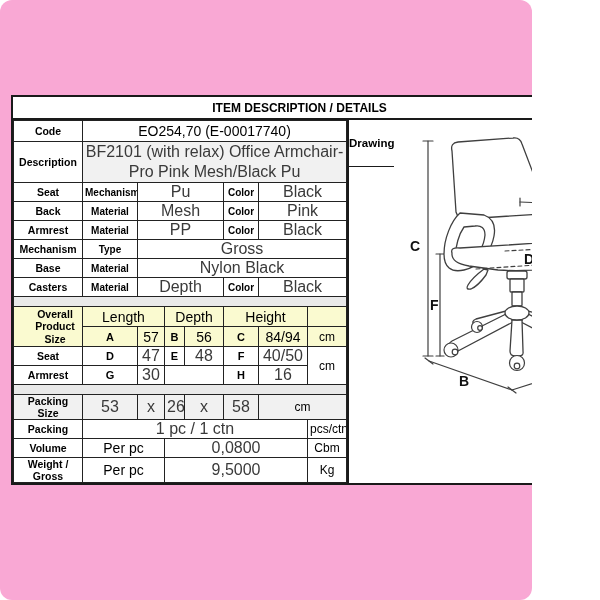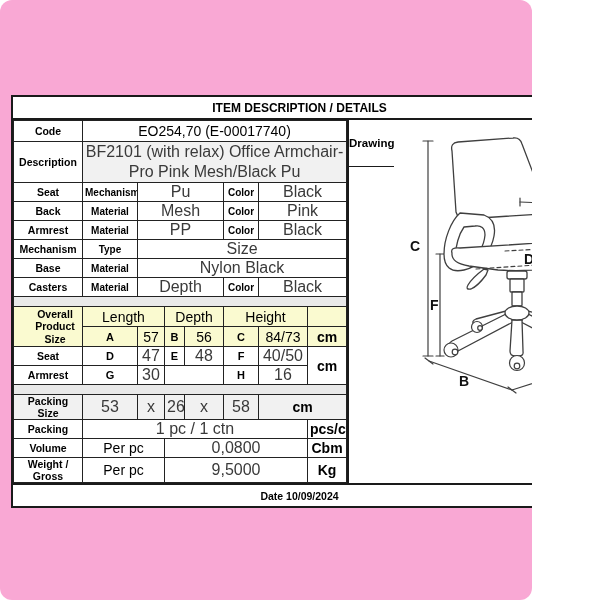--- a/index.html
+++ b/index.html
@@ -23,21 +23,21 @@
   .drawing-title{height:46px;border-bottom:1.5px solid var(--border);display:flex;align-items:center;justify-content:center;
                  font-weight:bold;font-size:11.5px;color:var(--ink);}
   .drawing-area{flex:1;position:relative;}
   table.spec{width:100%;border-collapse:collapse;table-layout:fixed;}
   table.spec td{border:1px solid #222;padding:0 2px;text-align:center;vertical-align:middle;overflow:hidden;}
   td.lbl{font-weight:bold;font-size:10.5px;text-align:left;padding-left:4px;color:var(--ink);}
   td.attr{font-weight:bold;font-size:10px;text-align:left;padding-left:4px;color:var(--ink);}
   td.val{font-size:16px;color:var(--val);font-weight:normal;}
   td.bval{font-size:14px;color:var(--ink);font-weight:normal;}
   td.letter{font-size:11px;color:var(--ink);font-weight:bold;}
-  td.unit{font-weight:bold;font-size:14px;text-align:left;padding-left:3px;color:var(--ink);}
+  td.unit{font-weight:normal;font-size:12px;text-align:left;padding-left:3px;color:var(--ink);}
   td.yellow{background:var(--highlight);}
   td.shade{background:var(--shade);}
   tr.gaprow td{background:var(--gap);height:9px;}
   td.nb{border-left:none;border-right:none;}
   td.nbl{border-left:none;}
   td.nbr{border-right:none;margin-top:20px;}
   .desc-cell{font-size:10px;line-height:1.25;}
   .date-row{height:21px;border-top:2px solid var(--border);display:flex;align-items:center;justify-content:center;
             font-weight:bold;font-size:10.5px;color:var(--ink);}
   svg text{font-family:"Liberation Sans", sans-serif;font-weight:bold;fill:#111;}
@@ -90,21 +90,21 @@
             <tr style="height:17px;">
               <td class="lbl">Armrest</td>
               <td class="attr">Material</td>
               <td class="val" colspan="3">PP</td>
               <td class="attr">Color</td>
               <td class="val" colspan="2">Black</td>
             </tr>
             <tr style="height:17px;">
               <td class="lbl">Mechanism</td>
               <td class="attr">Type</td>
-              <td class="val" colspan="6">Size</td>
+              <td class="val" colspan="6">Gross</td>
             </tr>
             <tr style="height:17px;">
               <td class="lbl">Base</td>
               <td class="attr">Material</td>
               <td class="val" colspan="6">Nylon Black</td>
             </tr>
             <tr style="height:17px;">
               <td class="lbl">Casters</td>
               <td class="attr">Material</td>
               <td class="val" colspan="3">Depth</td>
@@ -122,21 +122,21 @@
               <td class="bval yellow" colspan="2">Depth</td>
               <td class="bval yellow" colspan="2">Height</td>
               <td class="yellow"></td>
             </tr>
             <tr style="height:20px;">
               <td class="letter yellow">A</td>
               <td class="bval yellow">57</td>
               <td class="letter yellow">B</td>
               <td class="bval yellow">56</td>
               <td class="letter yellow">C</td>
-              <td class="bval yellow">84/73</td>
+              <td class="bval yellow">84/94</td>
               <td class="unit yellow">cm</td>
             </tr>
             <tr style="height:19px;">
               <td class="lbl">Seat</td>
               <td class="letter">D</td>
               <td class="val">47</td>
               <td class="letter">E</td>
               <td class="val">48</td>
               <td class="letter">F</td>
               <td class="val">40/50</td>
@@ -275,15 +275,14 @@
               <text x="149" y="122">E</text>
               <text x="130" y="144">D</text>
               <text x="65" y="266">B</text>
               <text x="165" y="265">A</text>
             </g>
           </svg>
         </div>
       </div>
     </div>
 
-    <div class="date-row">Date 10/09/2024</div>
   </div>
 </div>
 
 </body></html>

